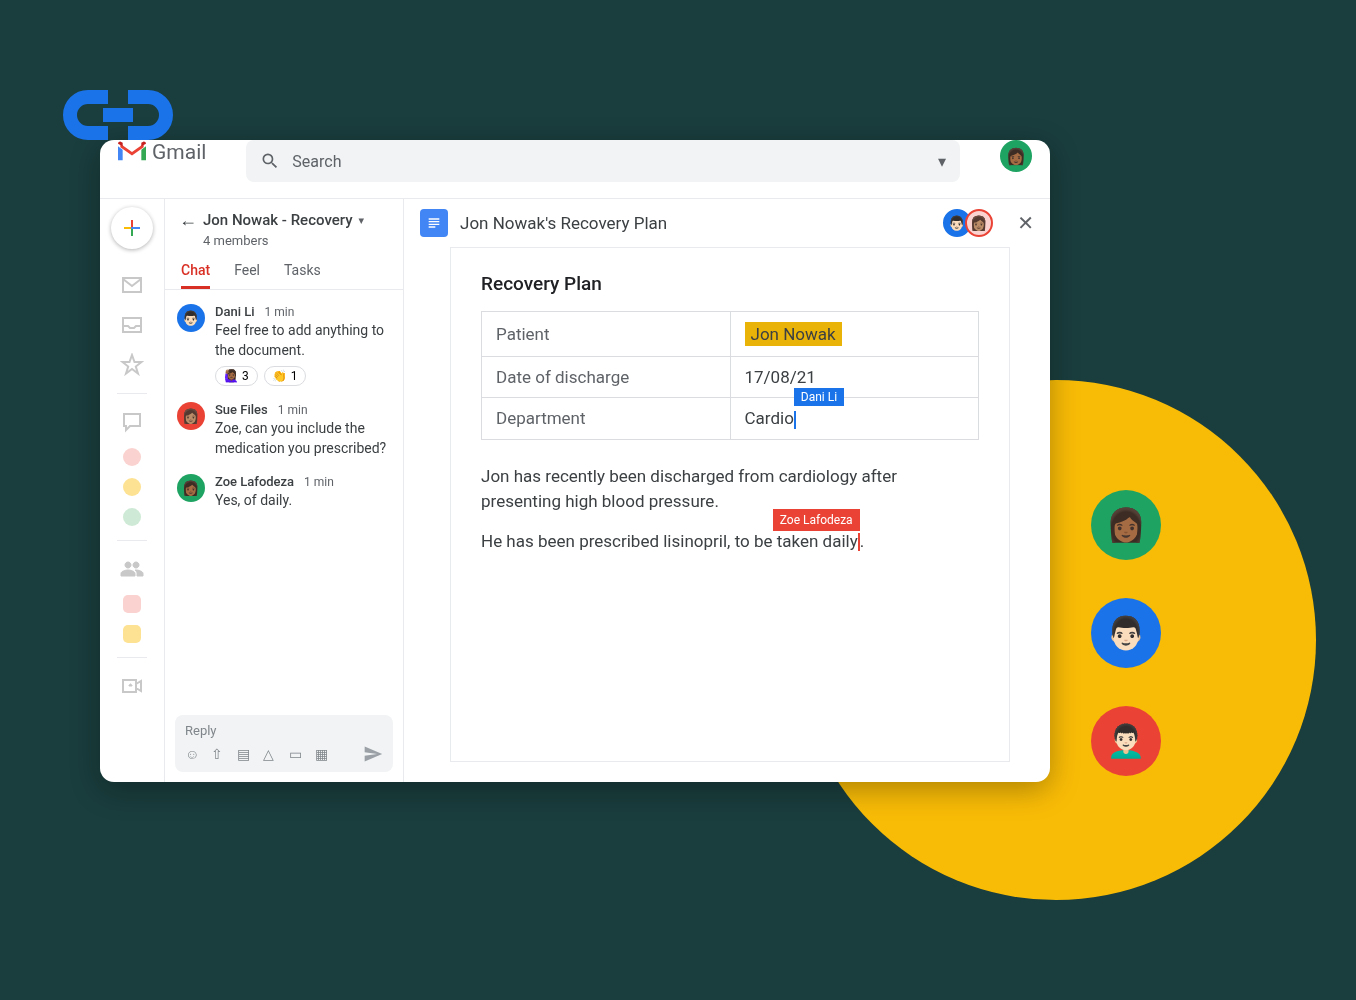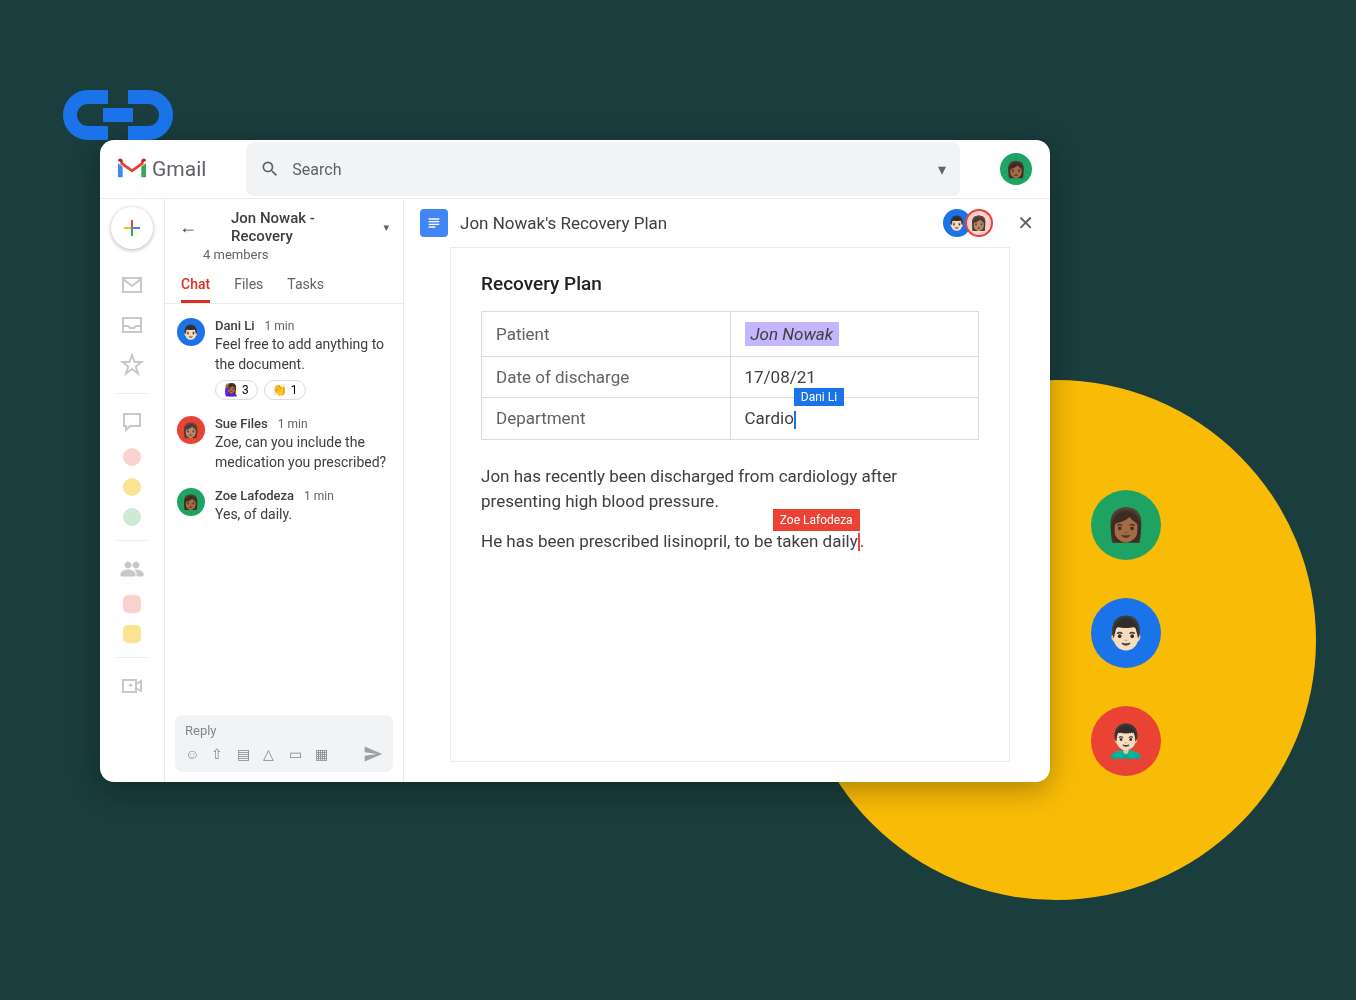--- a/index.html
+++ b/index.html
@@ -11,25 +11,25 @@
     .yellow-circle { position: absolute; right: 40px; top: 380px; width: 520px; height: 520px; background: #f9bc06; border-radius: 50%; z-index: 1; }
     
     .profile-circles { position: absolute; right: 195px; top: 490px; z-index: 3; display: flex; flex-direction: column; gap: 38px; }
     .profile-circle { width: 70px; height: 70px; border-radius: 50%; display: flex; align-items: center; justify-content: center; font-size: 32px; }
     .profile-circle:nth-child(1) { background: #1ea362; }
     .profile-circle:nth-child(2) { background: #1a73e8; }
     .profile-circle:nth-child(3) { background: #ea4335; }
     
     .app-window { position: absolute; top: 140px; left: 100px; width: 950px; height: 642px; background: #fff; border-radius: 14px; box-shadow: 0 8px 30px rgba(0,0,0,0.3); z-index: 2; display: flex; flex-direction: column; overflow: hidden; }
     
-    .header { height: 58px; display: flex; align-items: center; padding: 0 18px; }
+    .header { height: 58px; display: flex; align-items: flex-start; padding: 0 18px; }
     .gmail-logo { display: flex; align-items: center; gap: 6px; }
     .gmail-icon { width: 28px; height: 22px; }
     .gmail-text { font-size: 21px; color: #5f6368; font-weight: 400; }
-    .search-bar { flex: 1; margin-left: 40px; margin-right: 40px; background: #f1f3f4; border-radius: 8px; height: 54px; display: flex; align-items: center; padding: 0 14px; gap: 12px; }
+    .search-bar { flex: 1; margin-left: 40px; margin-right: 40px; background: #f1f3f4; border-radius: 8px; height: 42px; display: flex; align-items: center; padding: 0 14px; gap: 12px; }
     .search-bar svg { width: 20px; height: 20px; fill: #5f6368; }
     .search-text { color: #5f6368; font-size: 16px; flex: 1; }
     .search-dropdown { color: #5f6368; }
     .header-avatar { width: 32px; height: 32px; border-radius: 50%; background: #1ea362; display: flex; align-items: center; justify-content: center; font-size: 16px; }
     
     .main-content { flex: 1; display: flex; border-top: 1px solid #e8eaed; }
     
     .left-rail { width: 64px; display: flex; flex-direction: column; align-items: center; padding-top: 8px; gap: 0; }
     .compose-btn { width: 42px; height: 42px; border-radius: 50%; background: #fff; box-shadow: 0 1px 4px rgba(0,0,0,0.3); display: flex; align-items: center; justify-content: center; font-size: 24px; margin-bottom: 16px; cursor: pointer; }
     .rail-icon { width: 24px; height: 24px; margin: 8px 0; fill: #c8c8c8; stroke: #c8c8c8; }
@@ -38,21 +38,21 @@
     .rail-dot.yellow { background: #fde293; }
     .rail-dot.green { background: #ceead6; }
     .rail-dot.small-red { background: #fad2cf; border-radius: 5px; }
     .rail-dot.small-yellow { background: #fde293; border-radius: 5px; }
     .rail-sep { width: 30px; height: 1px; background: #e8eaed; margin: 8px 0; }
     
     .chat-panel { width: 240px; border-right: 1px solid #e8eaed; border-left: 1px solid #e8eaed; display: flex; flex-direction: column; }
     .chat-header { padding: 10px 14px 4px; }
     .chat-title-row { display: flex; align-items: center; gap: 6px; }
     .back-arrow { font-size: 18px; color: #3c4043; cursor: pointer; }
-    .chat-title { font-size: 15px; font-weight: 500; color: #3c4043; margin-left: 28px; }
+    .chat-title { font-size: 15px; font-weight: 500; color: #3c4043; }
     .dropdown-caret { font-size: 11px; color: #5f6368; }
     .chat-members { font-size: 13px; color: #5f6368; margin-left: 24px; margin-top: 2px; }
     .chat-tabs { display: flex; gap: 24px; padding: 10px 16px 0; border-bottom: 1px solid #e8eaed; }
     .chat-tab { font-size: 14px; color: #5f6368; padding-bottom: 8px; cursor: pointer; }
     .chat-tab.active { color: #d93025; border-bottom: 3px solid #d93025; font-weight: 500; }
     
     .messages { flex: 1; padding: 14px 12px; overflow-y: auto; }
     .message { display: flex; gap: 10px; margin-bottom: 16px; }
     .msg-avatar { width: 28px; height: 28px; border-radius: 50%; flex-shrink: 0; display: flex; align-items: center; justify-content: center; font-size: 14px; }
     .msg-avatar.blue { background: #1a73e8; }
@@ -83,21 +83,21 @@
     .collab-avatar:first-child { margin-left: 0; }
     .collab-avatar.c1 { background: #1a73e8; border-color: #1a73e8; }
     .collab-avatar.c2 { background: #fad2cf; border-color: #ea4335; }
     .close-btn { font-size: 20px; color: #5f6368; margin-left: 12px; cursor: pointer; }
     
     .doc-body { flex: 1; border: 1px solid #e8eaed; margin: 0 40px 20px 46px; padding: 24px 30px; }
     .doc-heading { font-size: 19px; font-weight: 500; color: #202124; margin-bottom: 16px; }
     .doc-table { width: 100%; border-collapse: collapse; margin-bottom: 24px; }
     .doc-table td { border: 1px solid #dadce0; padding: 10px 14px; font-size: 17px; color: #3c4043; }
     .doc-table td:first-child { color: #5f6368; width: 50%; }
-    .highlighted-cell { background: #c4b5fd; display: inline-block; padding: 2px 6px; font-style: italic; }
+    .highlighted-cell { background: #eab308; display: inline-block; padding: 2px 6px; }
     .cursor-tag { position: relative; display: inline-block; }
     .cursor-flag { position: absolute; top: -20px; left: 0; background: #1a73e8; color: #fff; font-size: 12px; padding: 2px 7px; white-space: nowrap; }
     .cursor-line { display: inline-block; width: 2px; height: 18px; vertical-align: middle; }
     .cursor-line.blue { background: #1a73e8; }
     .cursor-line.red { background: #ea4335; }
     .cursor-flag.red { background: #ea4335; }
     .doc-para { font-size: 17px; color: #3c4043; line-height: 1.5; margin-bottom: 14px; }
   </style>
 </head>
 <body>
@@ -189,21 +189,21 @@
       <div class="chat-header">
         <div class="chat-title-row">
           <span class="back-arrow">←</span>
           <span class="chat-title">Jon Nowak - Recovery</span>
           <span class="dropdown-caret">▾</span>
         </div>
         <div class="chat-members">4 members</div>
       </div>
       <div class="chat-tabs">
         <div class="chat-tab active">Chat</div>
-        <div class="chat-tab">Files</div>
+        <div class="chat-tab">Feel</div>
         <div class="chat-tab">Tasks</div>
       </div>
       <div class="messages">
         <div class="message">
           <div class="msg-avatar blue">👨🏻</div>
           <div class="msg-content">
             <div class="msg-header">
               <span class="msg-name">Dani Li</span>
               <span class="msg-time">1 min</span>
             </div>

